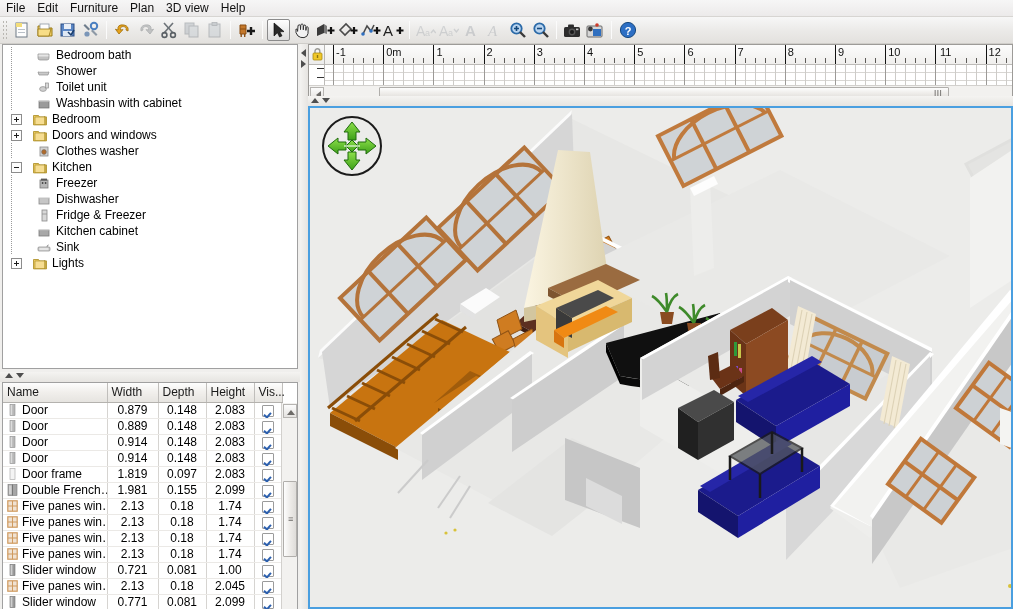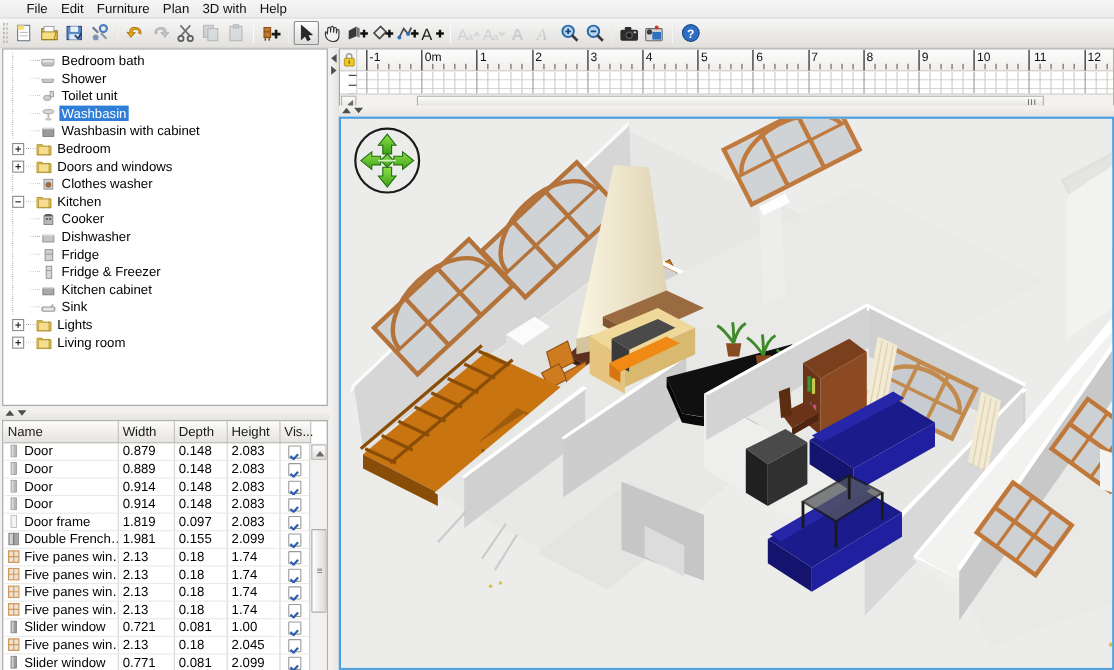--- a/index.html
+++ b/index.html
@@ -13,21 +13,21 @@
     -webkit-font-smoothing: antialiased;
   }
   #app { position: relative; width: 1013px; height: 609px; overflow: hidden; }
 
   
   .menubar {
     position: absolute; left:0; top:0; width:1013px; height:17px;
     background: linear-gradient(to bottom, #f6f6f6 0%, #eceaea 100%);
     border-bottom: 1px solid #d7d5d2;
     display: flex; align-items: center;
-    padding-left: 18px;
+    padding-left: 0;
   }
   .menu-item {
     padding: 1px 6px; font-size: 12px; color: #111; cursor: default;
     line-height: 15px; white-space: nowrap;
   }
 
   
   .toolbar {
     position: absolute; left:0; top:17px; width:1013px; height:27px;
     background: linear-gradient(to bottom,#f7f7f7 0%, #ebeae8 52%, #e3e1de 100%);
@@ -108,21 +108,21 @@
     height:19px; font-size:12px; font-weight:normal; color:#1a1a1a;
     background: linear-gradient(to bottom,#fdfdfd 0%, #f1efec 48%, #e6e4e0 100%);
     border-right:1px solid #c0bebb; border-bottom:1px solid #b4b2ae;
     padding: 0 4px; text-align:left; white-space:nowrap;
   }
   table.furn td {
     height:16px; font-size:12px; color:#000;
     border-right:1px solid #d6d4d1; border-bottom:1px solid #ebe9e6;
     padding: 0 4px; white-space:nowrap; overflow:hidden;
   }
-  td.num { text-align:left; }
+  td.num { text-align:center; }
   td.nm { padding-left:2px; }
   .nm-wrap { display:flex; align-items:center; gap:4px; }
   .row-ico { width:11px; height:12px; flex:0 0 auto; }
   .chk {
     width:12px; height:12px; border:1px solid #9b9b9b; background:#fff;
     display:inline-block; position:relative; vertical-align:middle;
     border-radius:1px;
   }
   .chk:after {
     content:""; position:absolute; left:2px; top:5px; width:3px; height:5px;
@@ -239,21 +239,21 @@
 </head>
 <body>
 
 <div id="app">
 
   <div class="menubar" id="menubar">
       <div class="menu-item">File</div>
       <div class="menu-item">Edit</div>
       <div class="menu-item">Furniture</div>
       <div class="menu-item">Plan</div>
-      <div class="menu-item">3D with</div>
+      <div class="menu-item">3D view</div>
       <div class="menu-item">Help</div>
     </div>
 
   <div class="toolbar">
     <div class="tb-grip"></div>
     <div id="toolbar-buttons" style="display:flex;align-items:center;">
         <div class="tb-btn">
           <svg width="18" height="18">
             <rect x="3" y="2" width="11" height="14" fill="#fdfdfd" stroke="#6f7a86" stroke-width="1"></rect>
             <polygon points="3,2 9,2 9,6 3,6" fill="#f3dd7a"></polygon>
@@ -459,32 +459,20 @@
           <div class="tnode">
             <div class="indent" style="width: 22px;">
               <div class="vdots"></div>
             </div>
             <div class="dots"></div>
             <div class="item-ico"><svg width="14" height="13">
                 <ellipse cx="6" cy="8" rx="3.4" ry="2.4" fill="#cfcfcf" stroke="#8e8e8e" stroke-width="0.7"></ellipse>
                 <rect x="8.5" y="2" width="3" height="5" fill="#d8d8d8" stroke="#8e8e8e" stroke-width="0.7"></rect>
               </svg></div>
             <span class="tlabel">Toilet unit</span>
-          </div>
-          <div class="tnode">
-            <div class="indent" style="width: 22px;">
-              <div class="vdots"></div>
-            </div>
-            <div class="dots"></div>
-            <div class="item-ico"><svg width="14" height="13">
-                <ellipse cx="7" cy="4.5" rx="5" ry="2" fill="#d8d8d8" stroke="#8e8e8e" stroke-width="0.7"></ellipse>
-                <rect x="6.2" y="6" width="1.6" height="5" fill="#b8b8b8"></rect>
-                <ellipse cx="7" cy="11.4" rx="3" ry="1.2" fill="#c6c6c6"></ellipse>
-              </svg></div>
-            <span class="tlabel sel">Washbasin</span>
           </div>
           <div class="tnode">
             <div class="indent" style="width: 22px;">
               <div class="vdots"></div>
             </div>
             <div class="dots"></div>
             <div class="item-ico"><svg width="14" height="13">
                 <rect x="2" y="4" width="10" height="7" fill="#9a9a9a" stroke="#6e6e6e" stroke-width="0.7"></rect>
                 <rect x="2" y="3" width="10" height="1.6" fill="#d4d4d4"></rect>
               </svg></div>
@@ -535,43 +523,32 @@
             <div class="indent" style="width: 22px;">
               <div class="vdots"></div>
             </div>
             <div class="dots"></div>
             <div class="item-ico"><svg width="14" height="13">
                 <rect x="3" y="3" width="8" height="8" fill="#b8b8b8" stroke="#7a7a7a" stroke-width="0.8"></rect>
                 <rect x="4" y="1.6" width="6" height="2" fill="#5a5a5a"></rect>
                 <circle cx="5.6" cy="6" r="0.9" fill="#444"></circle>
                 <circle cx="8.6" cy="6" r="0.9" fill="#444"></circle>
               </svg></div>
-            <span class="tlabel">Cooker</span>
+            <span class="tlabel">Freezer</span>
           </div>
           <div class="tnode">
             <div class="indent" style="width: 22px;">
               <div class="vdots"></div>
             </div>
             <div class="dots"></div>
             <div class="item-ico"><svg width="14" height="13">
                 <rect x="2" y="5" width="10" height="6" fill="#c6c6c6" stroke="#8a8a8a" stroke-width="0.8"></rect>
                 <rect x="2" y="4" width="10" height="1.4" fill="#e2e2e2"></rect>
               </svg></div>
             <span class="tlabel">Dishwasher</span>
-          </div>
-          <div class="tnode">
-            <div class="indent" style="width: 22px;">
-              <div class="vdots"></div>
-            </div>
-            <div class="dots"></div>
-            <div class="item-ico"><svg width="14" height="13">
-                <rect x="4" y="2" width="7" height="10" fill="#d0d0d0" stroke="#8a8a8a" stroke-width="0.8"></rect>
-                <line x1="4" y1="6" x2="11" y2="6" stroke="#8a8a8a" stroke-width="0.7"></line>
-              </svg></div>
-            <span class="tlabel">Fridge</span>
           </div>
           <div class="tnode">
             <div class="indent" style="width: 22px;">
               <div class="vdots"></div>
             </div>
             <div class="dots"></div>
             <div class="item-ico"><svg width="14" height="13">
                 <rect x="5" y="1" width="5" height="11" fill="#d8d8d8" stroke="#8a8a8a" stroke-width="0.8"></rect>
                 <line x1="5" y1="5" x2="10" y2="5" stroke="#8a8a8a" stroke-width="0.7"></line>
               </svg></div>
@@ -602,30 +579,20 @@
           </div>
           <div class="tnode">
             <div class="expander plus" style="margin-left: 6px;"></div>
             <div class="dots"></div>
             <div class="folder-ico"><svg width="14" height="13">
                 <path d="M0.5 2.5 h5 l1 1.4 h7 v8 h-13z" fill="#ecc95e" stroke="#a98b22" stroke-width="0.8"></path>
                 <path d="M2 4 h10.5 v7.5 h-10.5z" fill="#f6dd92" stroke="#a98b22" stroke-width="0.6"></path>
                 <path d="M11.5 3 v8.8" stroke="#a98b22" stroke-width="0.6"></path>
               </svg></div>
             <span class="tlabel">Lights</span>
-          </div>
-          <div class="tnode">
-            <div class="expander plus" style="margin-left: 6px;"></div>
-            <div class="dots"></div>
-            <div class="folder-ico"><svg width="14" height="13">
-                <path d="M0.5 2.5 h5 l1 1.4 h7 v8 h-13z" fill="#ecc95e" stroke="#a98b22" stroke-width="0.8"></path>
-                <path d="M2 4 h10.5 v7.5 h-10.5z" fill="#f6dd92" stroke="#a98b22" stroke-width="0.6"></path>
-                <path d="M11.5 3 v8.8" stroke="#a98b22" stroke-width="0.6"></path>
-              </svg></div>
-            <span class="tlabel">Living room</span>
           </div>
         </div>
     </div>
 
     <div class="hsplit">
       <div class="arw arw-up"></div>
       <div class="arw arw-dn"></div>
     </div>
 
     <div class="table-panel">

